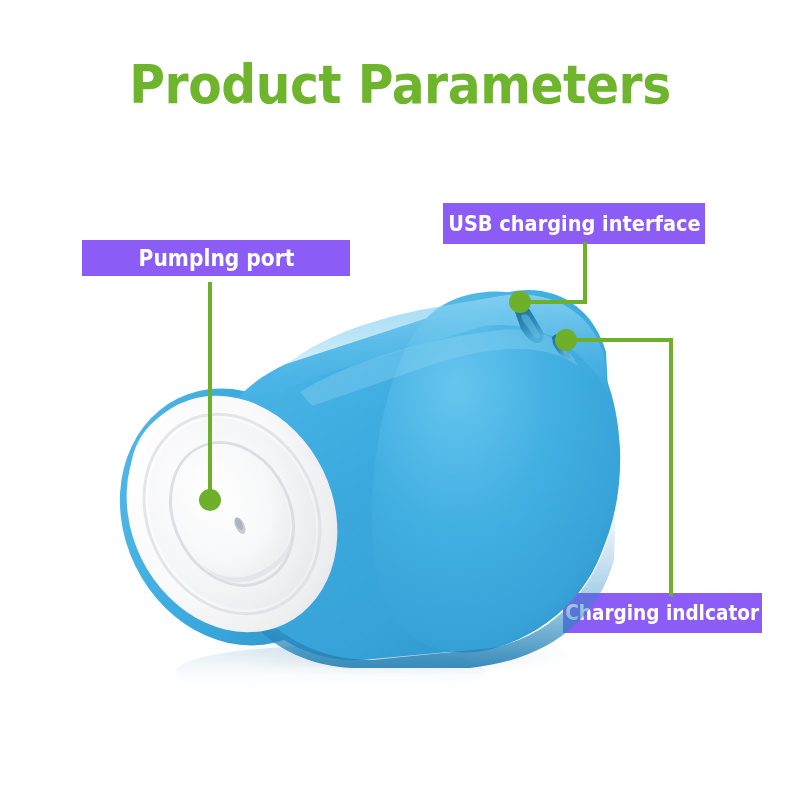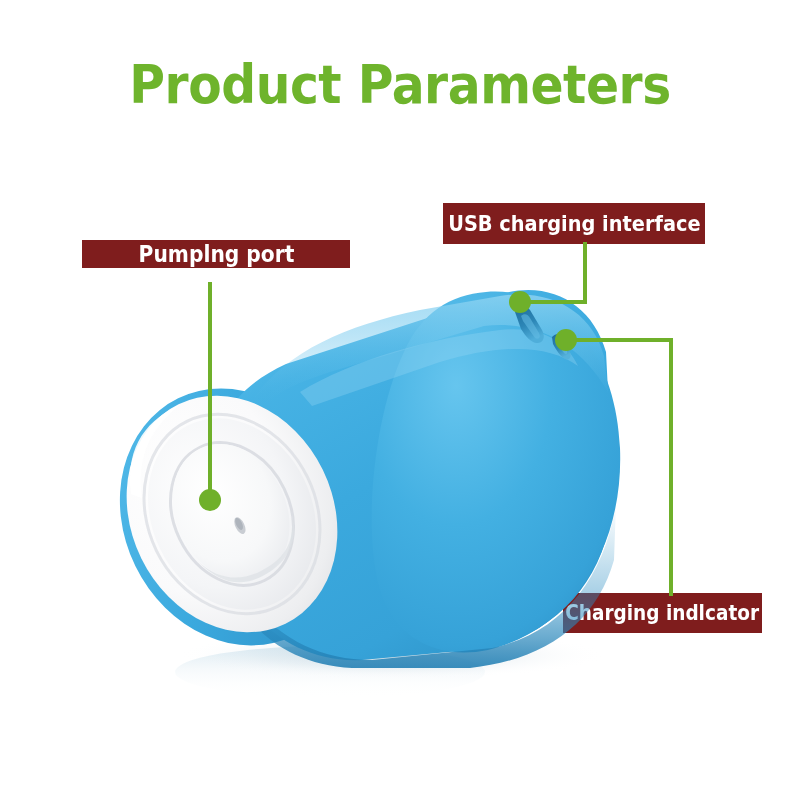--- a/index.html
+++ b/index.html
@@ -38,42 +38,42 @@
     line-height: 1;
     transform: scaleX(0.92);
     transform-origin: center top;
     white-space: nowrap;
     user-select: none;
   }
 
   
   .callout {
     position: absolute;
-    background: #7f1d1d;
+    background: #8b5cf6;
     color: #ffffff;
     font-family: "DejaVu Sans", "Liberation Sans", sans-serif;
     font-weight: bold;
     display: flex;
     align-items: center;
     justify-content: center;
     white-space: nowrap;
     box-sizing: border-box;
     line-height: 1;
   }
   .callout span {
     display: block;
     transform: scaleX(0.88);
     transform-origin: center center;
   }
 
   #callout-pumping {
     left: 82px;
     top: 240px;
     width: 268px;
-    height: 28px;
+    height: 36px;
     font-size: 23px;
   }
   #callout-usb {
     left: 443px;
     top: 203px;
     width: 262px;
     height: 41px;
     font-size: 22px;
   }
   #callout-indicator {

